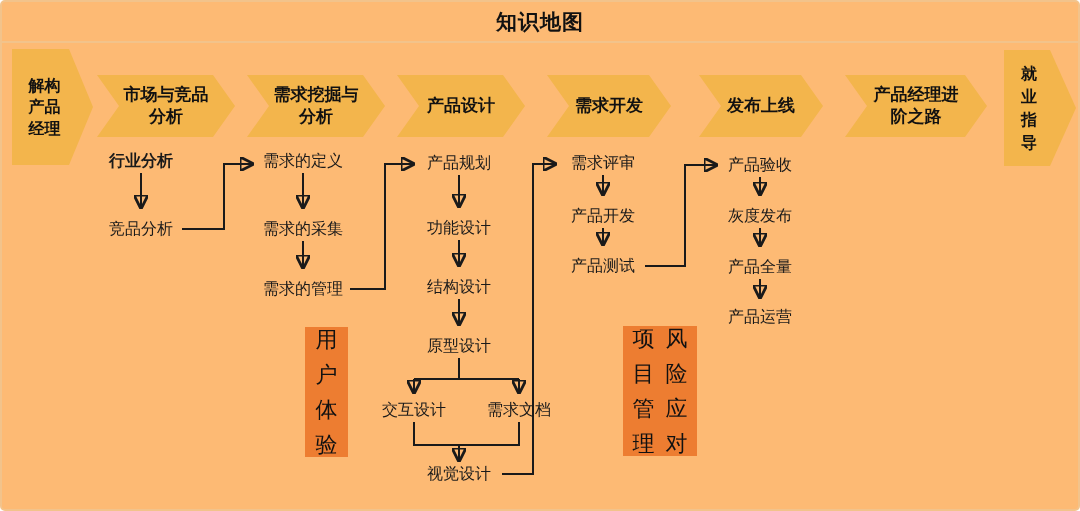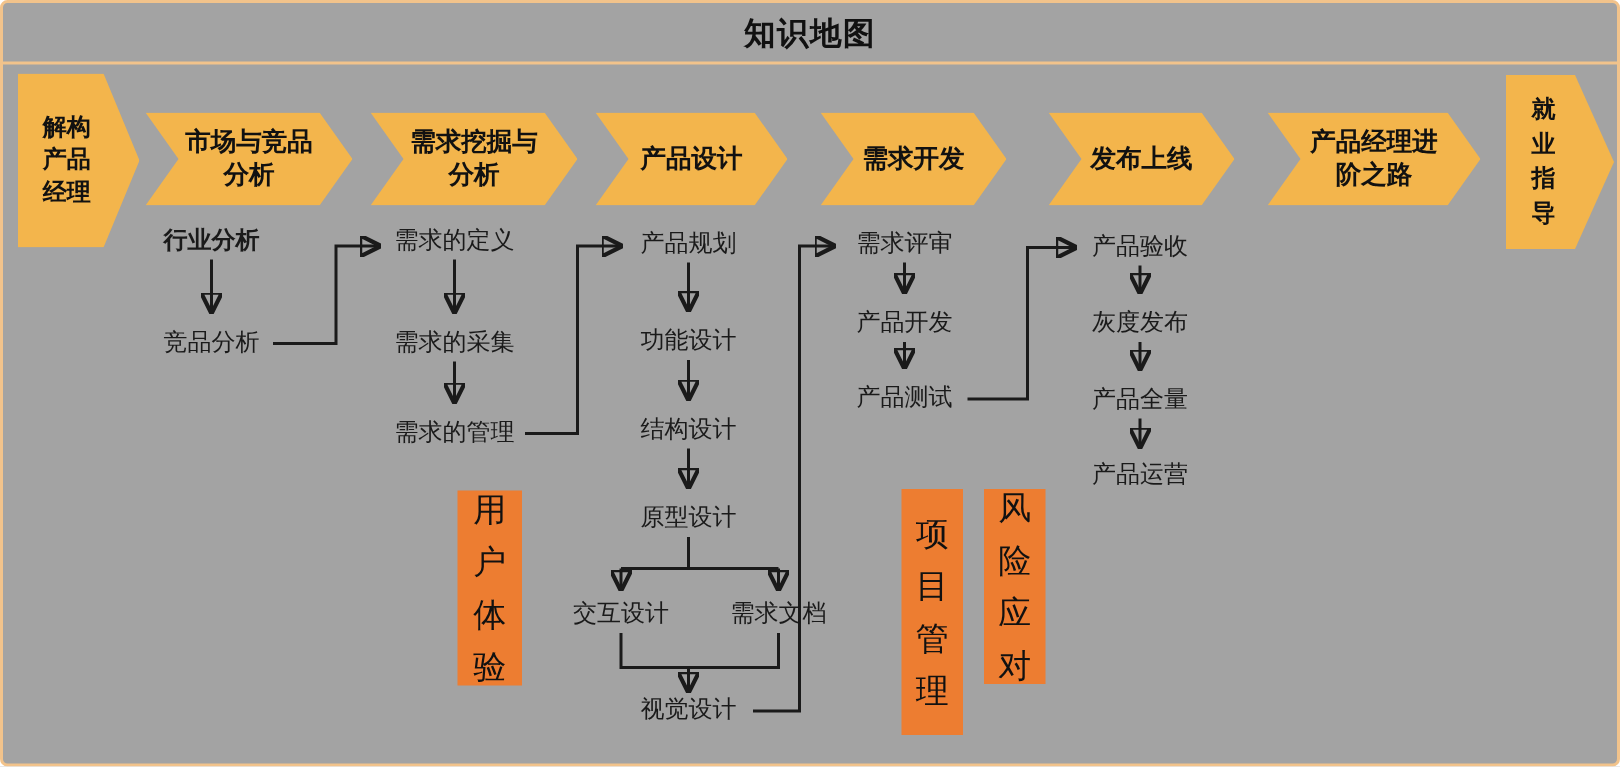--- a/index.html
+++ b/index.html
@@ -1,18 +1,18 @@
 <!DOCTYPE html>
 <html><head>
 <meta charset="utf-8">
 <style>
   html,body{margin:0;padding:0;background:#fff;}
   *{box-sizing:border-box;}
   .frame{
-    position:relative;width:1080px;height:511px;background:#a3a3a3;
+    position:relative;width:1080px;height:511px;background:#fdba74;
     border:2px solid #F2C38B;border-radius:5px;overflow:hidden;
     font-family:"Liberation Sans","DejaVu Sans",sans-serif;color:#111;
   }
   .titlebar{
     position:absolute;left:0;top:0;width:100%;height:41px;
     border-bottom:2px solid #F2C38B;
     display:flex;align-items:center;justify-content:center;
     font-size:21px;font-weight:bold;letter-spacing:1px;
   }
   .pent{
@@ -126,20 +126,20 @@
   <div class="node" style="left:601px;top:264px;text-align:center;">产品测试</div>
 
   <div class="node" style="left:758px;top:163px;">产品验收</div>
   <div class="node" style="left:758px;top:214px;">灰度发布</div>
   <div class="node" style="left:758px;top:265px;">产品全量</div>
   <div class="node" style="left:758px;top:315px;">产品运营</div>
 
   <div class="badge" style="left:303px;top:325px;width:43px;height:130px;">
     <span class="vtext">用户体验</span>
   </div>
-  <div class="badge" style="left:599px;top:324px;width:41px;height:164px;">
+  <div class="badge" style="left:621px;top:324px;width:41px;height:130px;">
     <span class="vtext">项目管理</span>
   </div>
   <div class="badge" style="left:654px;top:324px;width:41px;height:130px;">
     <span class="vtext">风险应对</span>
   </div>
 
 </div>
 
 </body></html>

